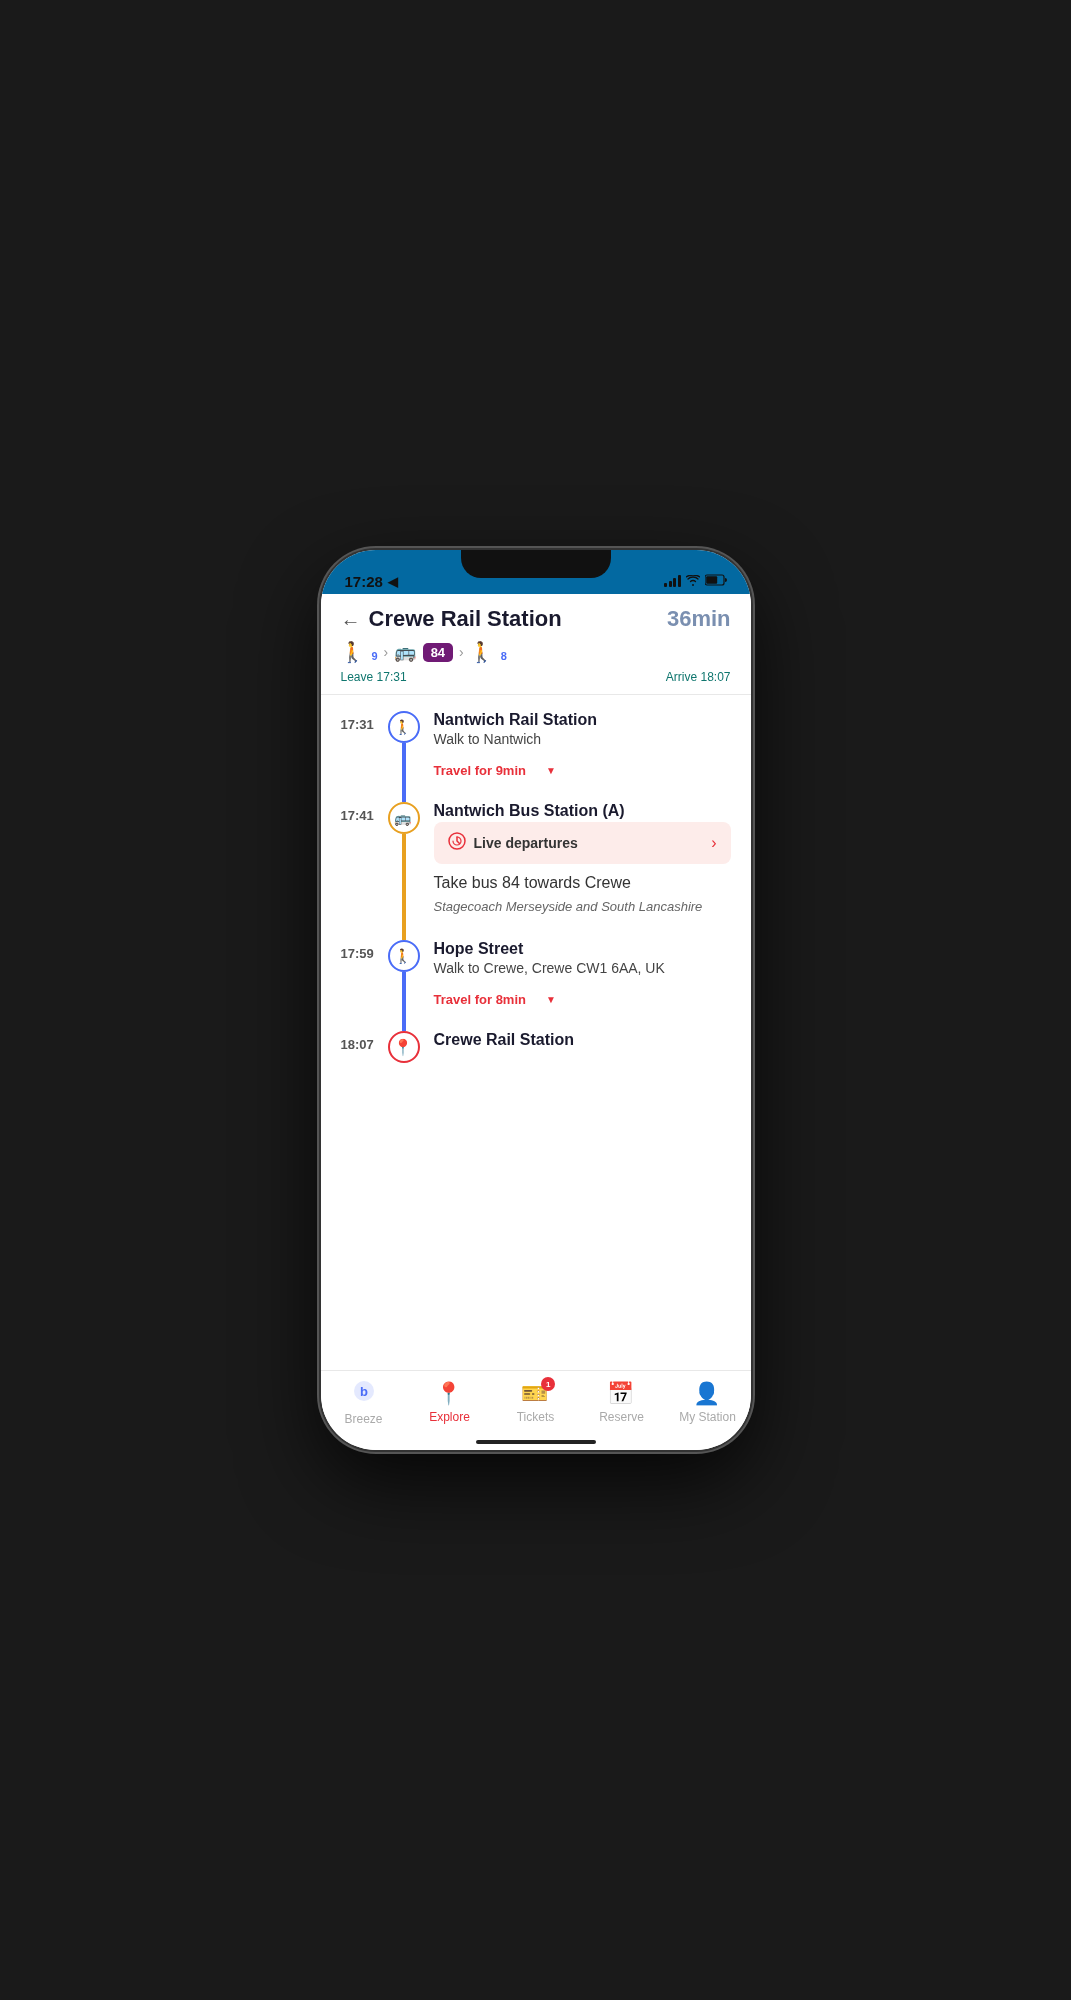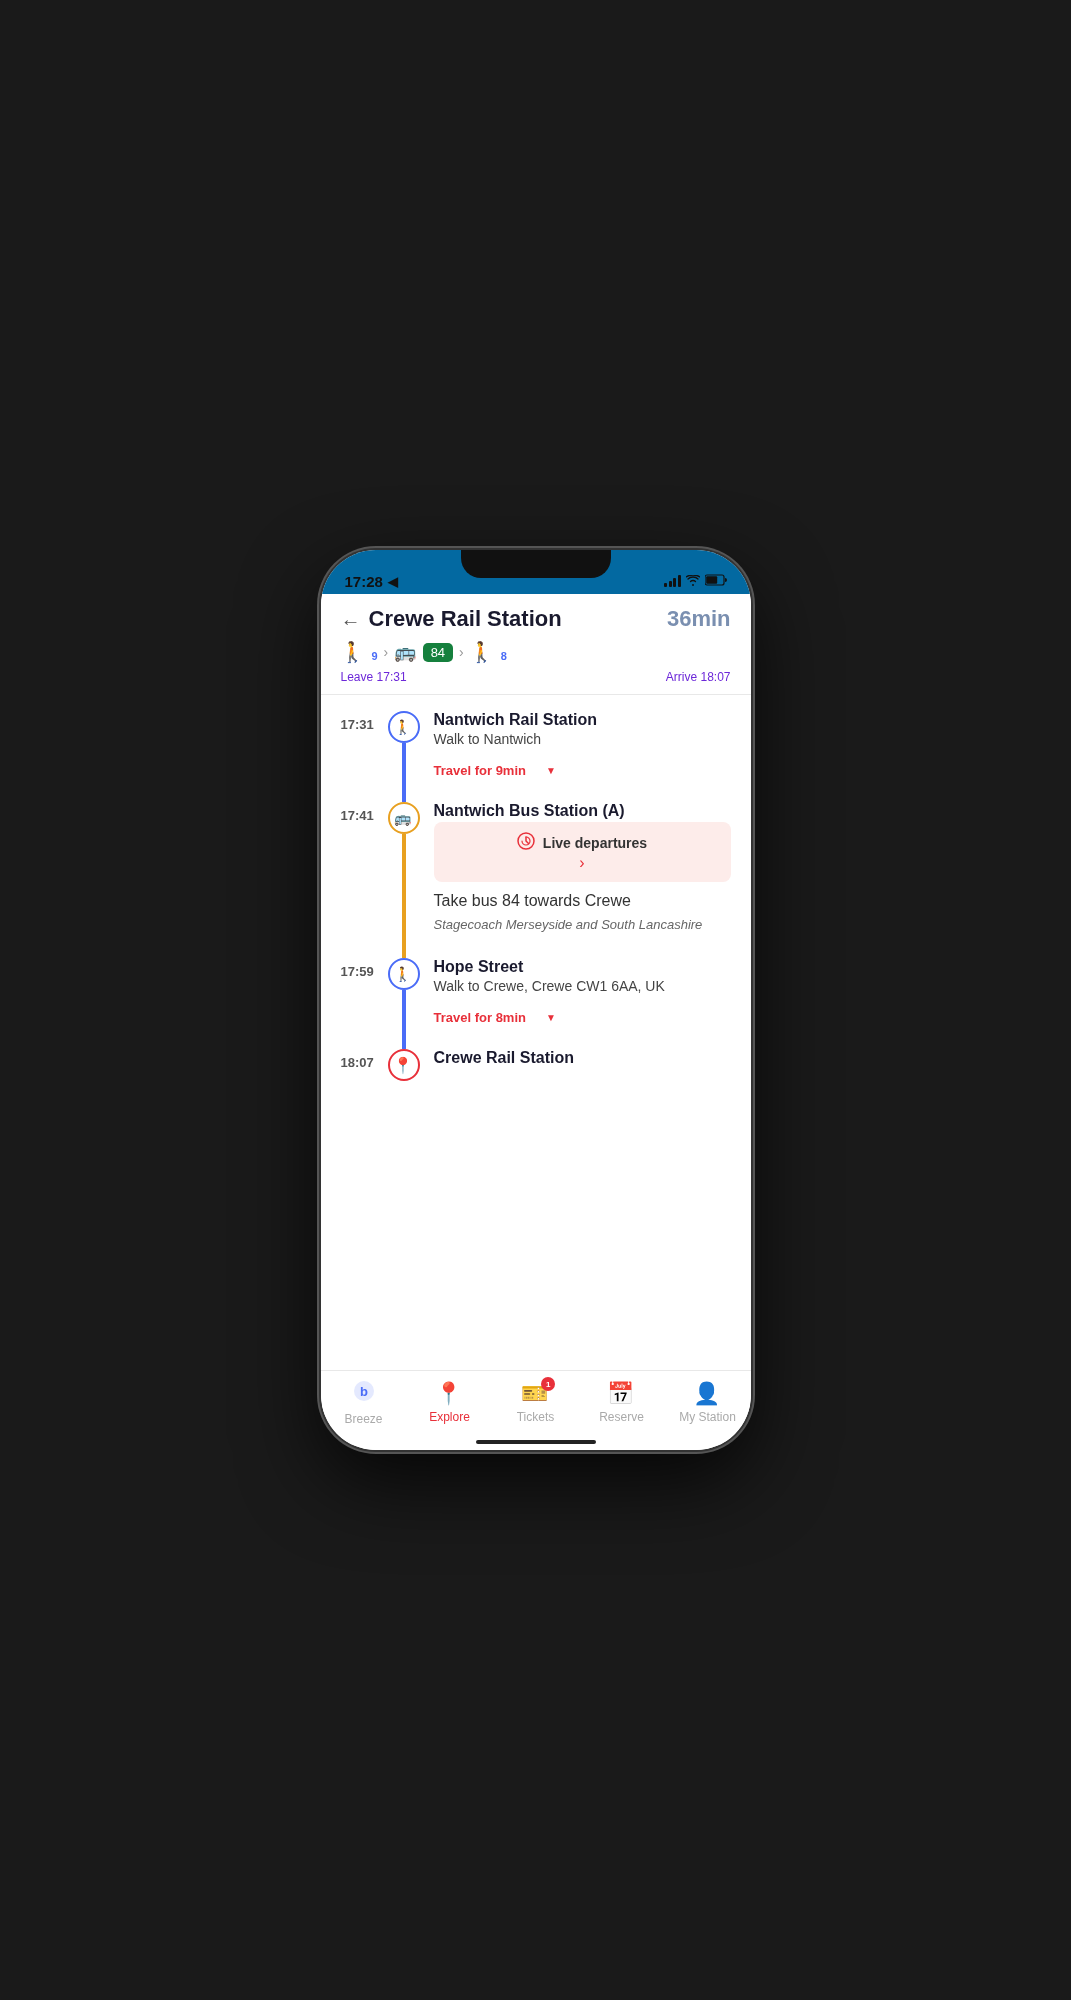--- a/index.html
+++ b/index.html
@@ -117,32 +117,32 @@
       display: flex;
       align-items: center;
       gap: 6px;
       margin-bottom: 6px;
     }
     .route-arrow {
       color: #999;
       font-size: 14px;
     }
     .bus-badge {
-      background: #15803d;
+      background: #701a75;
       color: #fff;
       font-size: 13px;
-      font-weight: 400;
+      font-weight: 700;
       padding: 2px 8px;
       border-radius: 5px;
     }
     .times-row {
       display: flex;
       justify-content: space-between;
       font-size: 12px;
-      color: #6d28d9;
+      color: #0f766e;
     }
     
     .content {
       flex: 1;
       overflow-y: auto;
       padding: 16px 0 0;
     }
     .line-col {
       width: 36px;
       display: flex;
@@ -207,21 +207,20 @@
     }
     .live-departures-box {
       background: #fdecea;
       border-radius: 8px;
       padding: 10px 14px;
       display: flex;
       align-items: center;
       justify-content: space-between;
       margin-bottom: 10px;
       cursor: pointer;
-      flex-direction: column;
     }
     .live-left {
       display: flex;
       align-items: center;
       gap: 8px;
     }
     .live-text {
       font-size: 14px;
       font-weight: 600;
       color: #333;

